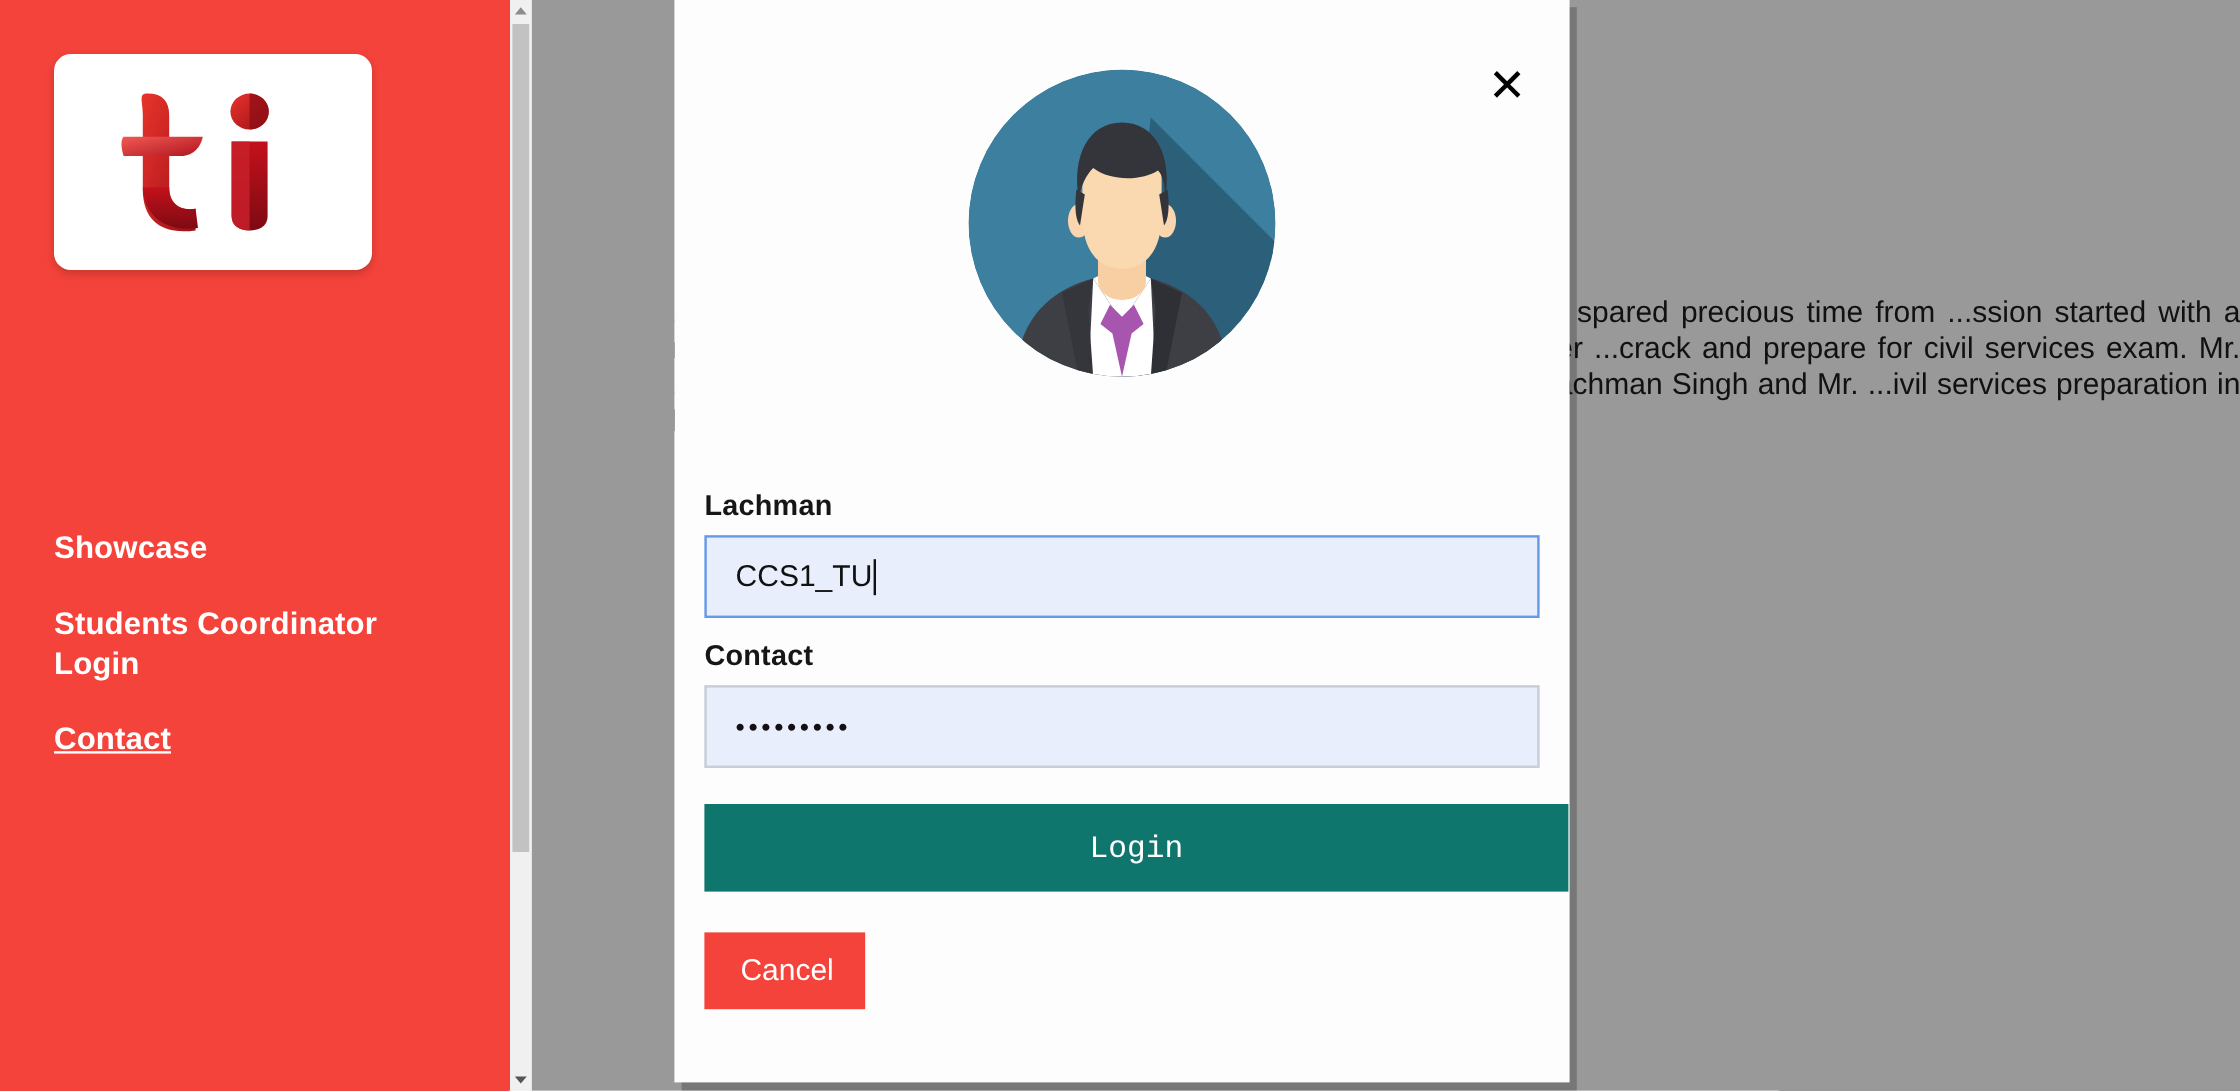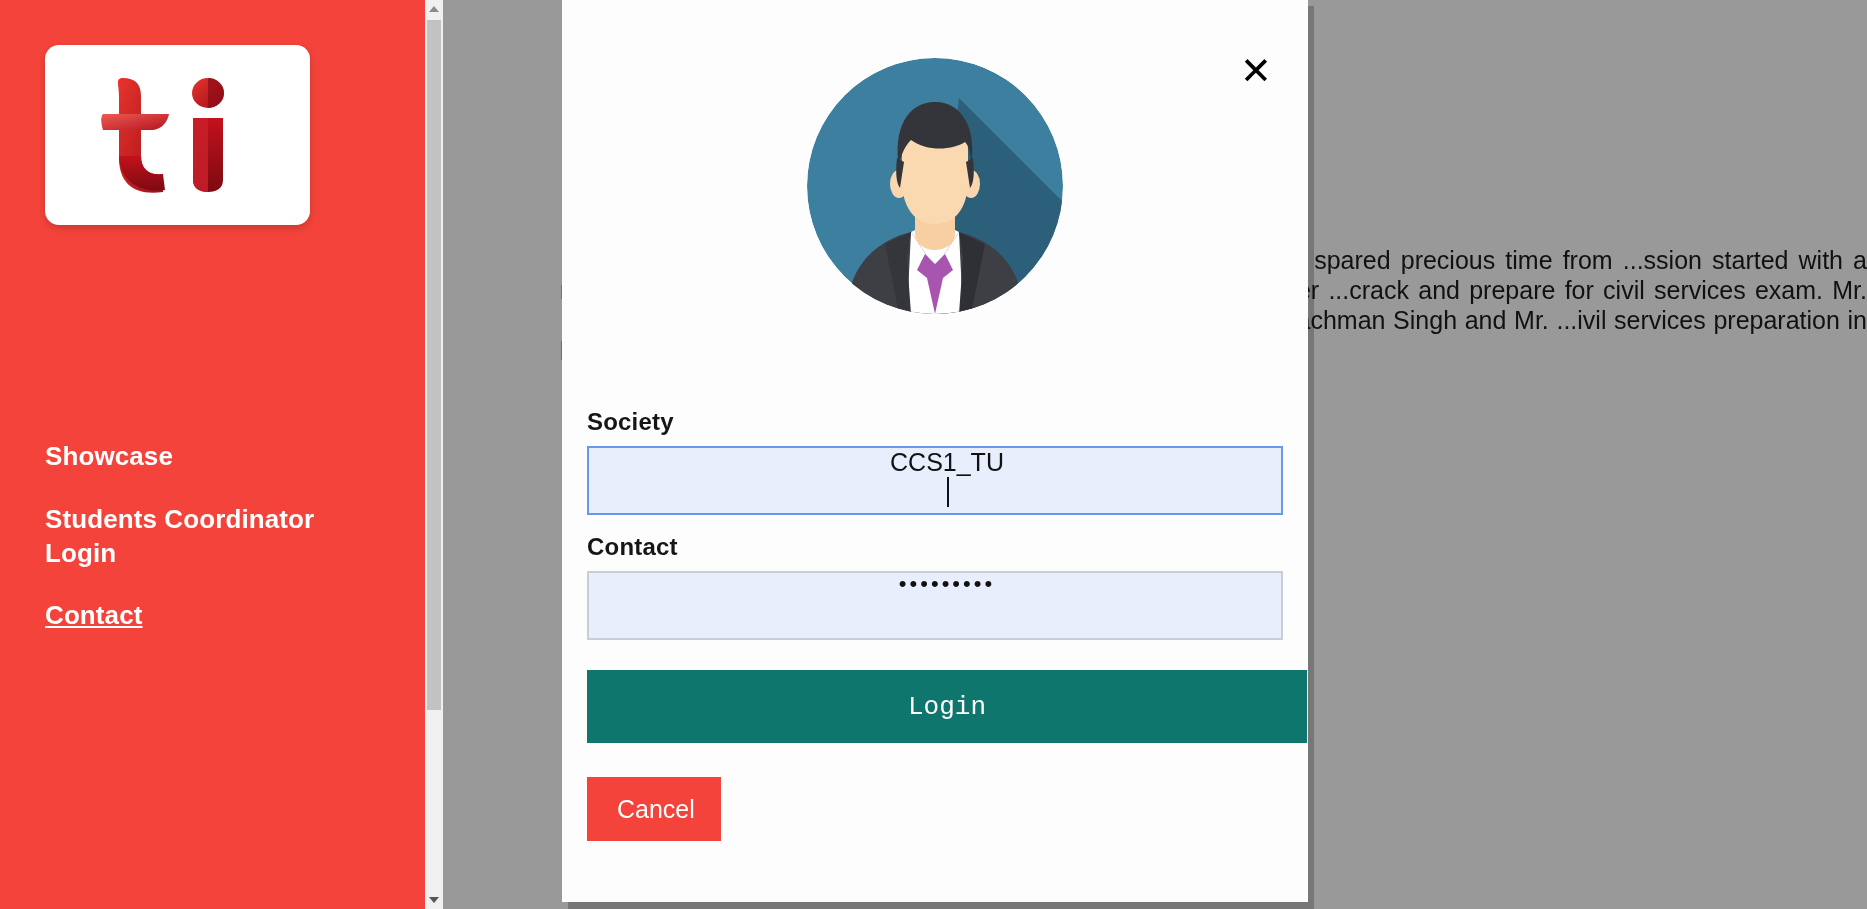--- a/index.html
+++ b/index.html
@@ -195,21 +195,20 @@
   .input-box {
     width: 696px;
     height: 69px;
     background: #e8eefc;
     display: flex;
     align-items: center;
     padding-left: 24px;
     font-size: 25px;
     color: #111111;
     cursor: text;
-    flex-direction: column;
   }
   .input-box.focused {
     border: 2px solid #6699e8;
   }
   .input-box.unfocused {
     border: 2px solid #c9cdd6;
   }
   .caret {
     display: inline-block;
     width: 2px;
@@ -358,21 +357,21 @@
 
           <path d="M92 108 C86 72 100 44 128 44 C156 44 170 72 164 108 C164 96 162 88 158 84 C146 92 120 94 104 82 C98 88 94 96 92 108 Z" fill="#33353b"></path>
           <path d="M90 100 C88 118 90 126 93 130 L97 104 Z" fill="#33353b"></path>
           <path d="M166 100 C168 118 166 126 163 130 L159 104 Z" fill="#33353b"></path>
         </g>
       </svg>
     </div>
 
     <div class="form">
 
-      <div class="field-label">Society</div>
+      <div class="field-label">Lachman</div>
       <div class="input-box focused" placeholder="Username">
         <span>CCS1_TU</span>
           <span class="caret"></span>
       </div>
 
       <div class="gap-a"></div>
 
       <div class="field-label">Contact</div>
       <div class="input-box unfocused" placeholder="Password">
         <span class="pw-dots">•••••••••</span>

